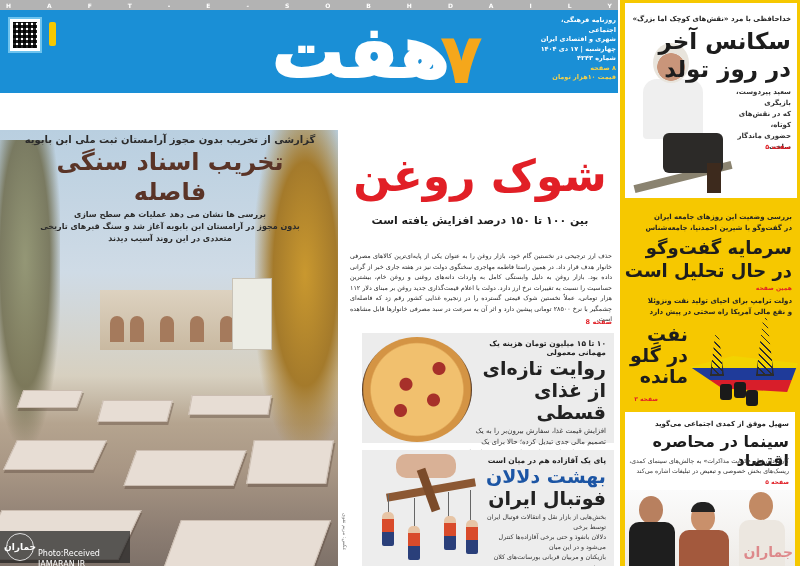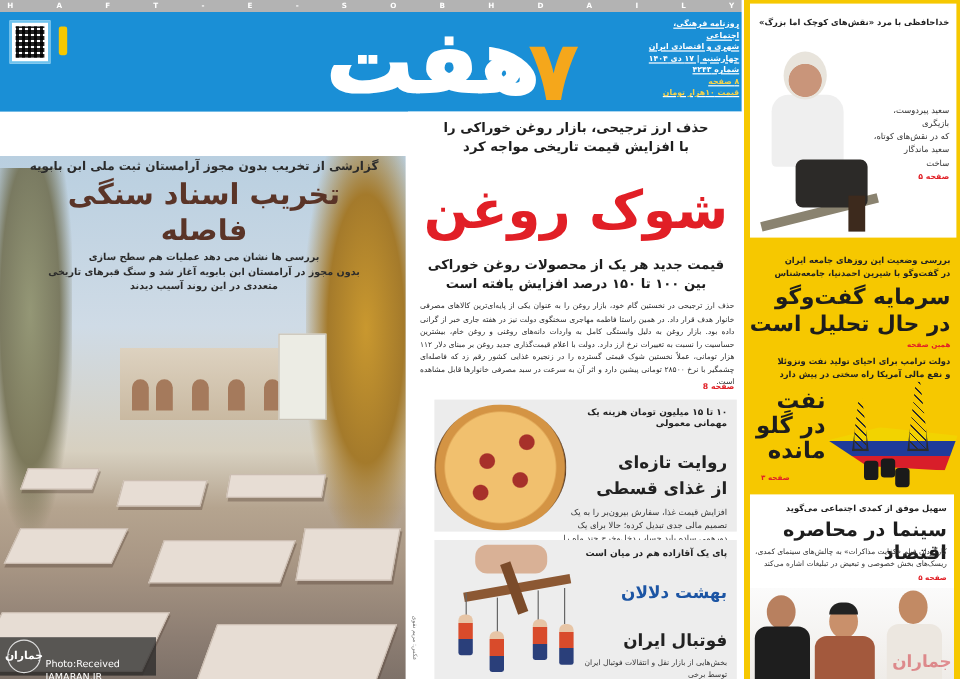--- a/index.html
+++ b/index.html
@@ -20,21 +20,21 @@
   .qr-tag { position: absolute; left: 49px; top: 12px; width: 7px; height: 24px; background: #f6c800; border-radius: 2px; }
   .social { position: absolute; left: 7px; top: 52px; color: #fff; font-size: 8.5px; line-height: 10.5px; }
   .social div { display: flex; align-items: center; gap: 3px; }
   .sico { display: inline-block; width: 7px; height: 7px; border-radius: 50%; background: #f6c800; }
   .sico.sq { border-radius: 1px; }
 
   .logo { position: absolute; left: 150px; top: 6px; width: 300px; height: 80px; }
   .logo-text { position: absolute; left: 0; top: -6px; font-family: "DejaVu Sans", sans-serif; font-weight: bold; font-size: 72px; color: #ffffff; -webkit-text-stroke: 2px #ffffff; letter-spacing: -4px; direction: rtl; }
   .logo-seven { position: absolute; left: 290px; top: 2px; font-weight: bold; font-size: 70px; color: #f5a71b; }
 
-  .issue-info { position: absolute; left: 538px; top: 6px; width: 78px; color: #fff; font-size: 6.5px; line-height: 9.5px; direction: rtl; text-align: right; font-weight: bold; text-decoration: underline; }
+  .issue-info { position: absolute; left: 538px; top: 6px; width: 78px; color: #fff; font-size: 6.5px; line-height: 9.5px; direction: rtl; text-align: right; font-weight: bold; }
   .issue-info .yellow { color: #f6d24a; }
 
   
   .left-col { position: absolute; left: 0; top: 93px; width: 338px; height: 473px; overflow: hidden;
     background: linear-gradient(180deg, #b9cfe0 0%, #cfdbe6 30%, #d7d0c0 52%, #b5a48f 62%, #a89684 72%, #8c7d72 85%, #6f655f 100%); margin-top: 37px; }
   .tree-left { position: absolute; left: -10px; top: 10px; width: 70px; height: 300px; background: radial-gradient(ellipse at 50% 40%, #8a8b62 0%, #6d6a4a 50%, transparent 75%); opacity: .85; }
   .tree-right { position: absolute; left: 255px; top: 0; width: 100px; height: 320px; background: radial-gradient(ellipse at 50% 45%, #c9982f 0%, #a47a2b 45%, transparent 75%); }
   .building { position: absolute; left: 100px; top: 160px; width: 160px; height: 60px; background: linear-gradient(180deg, #ddd2c0, #c9b9a1); }
   .building .arch { position: absolute; bottom: 8px; width: 14px; height: 26px; border-radius: 7px 7px 0 0; background: #a57a5c; }
   .tower { position: absolute; left: 232px; top: 148px; width: 40px; height: 72px; background: #ecece4; border: 1px solid #c8c2b6; }
@@ -63,39 +63,39 @@
   .box1 { top: 240px; height: 110px; }
   .box2 { top: 357px; height: 116px; background: #ededed; }
   .pizza { position: absolute; left: 0; top: 4px; width: 110px; height: 105px; border-radius: 50%;
     background: radial-gradient(circle at 40% 45%, #a7302a 0 6px, transparent 7px),
                 radial-gradient(circle at 65% 60%, #a7302a 0 6px, transparent 7px),
                 radial-gradient(circle at 35% 70%, #a7302a 0 6px, transparent 7px),
                 radial-gradient(circle at 70% 30%, #a7302a 0 6px, transparent 7px),
                 radial-gradient(circle, #f1c06e 0 60%, #d49444 62% 70%, #4d3220 72%); }
   .box-text { position: absolute; right: 8px; direction: rtl; text-align: right; }
   .box-kicker { font-size: 7.5px; font-weight: bold; color: #222; }
-  .box-title { font-size: 14px; font-weight: bold; color: #222; line-height: 22px; margin-top: 18px; }
+  .box-title { font-size: 19px; font-weight: bold; color: #222; line-height: 22px; margin-top: 0; }
   .box-title.blue { color: #1c55a4; }
   .box-body { font-size: 7px; line-height: 11px; color: #333; margin-top: 3px; }
   .box-page { font-size: 6.5px; font-weight: bold; color: #e11f26; margin-top: 3px; }
 
   .puppet { position: absolute; left: 4px; top: 4px; width: 125px; height: 110px; }
   .cross-v { position: absolute; left: 58px; top: 14px; width: 9px; height: 44px; background: #7b4b2a; transform: rotate(-20deg); }
   .cross-h { position: absolute; left: 20px; top: 32px; width: 90px; height: 8px; background: #8c5833; transform: rotate(-10deg); }
   .hand { position: absolute; left: 30px; top: 0; width: 60px; height: 24px; background: #d9b196; border-radius: 10px; }
   .player { position: absolute; width: 12px; height: 34px; border-radius: 5px 5px 2px 2px; background: linear-gradient(180deg, #e7c5a6 0 20%, #d94b2b 20% 60%, #2a3f7a 60%); }
   .string { position: absolute; width: 1px; background: #666; }
   .vert-credit { position: absolute; left: 2px; top: 420px; font-size: 5px; color: #777; writing-mode: vertical-rl; }
 
   
   .right-col { position: absolute; left: 620px; top: 0; width: 180px; height: 566px; background: #f6c800; }
   .right-white { position: absolute; left: 5px; top: 3px; width: 172px; height: 195px; background: #ffffff; }
   .r1-kicker { position: absolute; right: 6px; top: 12px; direction: rtl; text-align: right; font-size: 7px; font-weight: bold; color: #222; }
   .r1-title { position: absolute; right: 6px; top: 24px; direction: rtl; text-align: right; font-size: 23px; font-weight: bold; line-height: 28px; color: #1d1d1d; }
-  .r1-body { position: absolute; right: 6px; top: 84px; width: 70px; direction: rtl; text-align: right; font-size: 7px; font-weight: normal; line-height: 11px; color: #333; }
+  .r1-body { position: absolute; right: 6px; top: 84px; width: 70px; direction: rtl; text-align: right; font-size: 7px; font-weight: bold; line-height: 11px; color: #333; }
   .r1-page { position: absolute; right: 6px; top: 140px; direction: rtl; font-size: 6.5px; font-weight: bold; color: #e11f26; }
   .man { position: absolute; left: 8px; top: 40px; width: 90px; height: 160px; }
   .man .head { position: absolute; left: 20px; top: 0; width: 36px; height: 40px; border-radius: 50%; background: radial-gradient(circle at 50% 60%, #c9957a 0 45%, #e8e4dc 47%); }
   .man .shirt { position: absolute; left: 10px; top: 36px; width: 60px; height: 60px; background: #efefef; border-radius: 14px 14px 4px 4px; }
   .man .pants { position: absolute; left: 30px; top: 90px; width: 60px; height: 40px; background: #2c2a28; border-radius: 6px; }
   .man .boot { position: absolute; left: 74px; top: 120px; width: 14px; height: 30px; background: #3d2a1d; }
   .bench { position: absolute; left: 0px; top: 130px; width: 100px; height: 8px; background: #8a8370; transform: rotate(-14deg); }
 
   .r2-kicker { position: absolute; right: 8px; top: 212px; direction: rtl; font-size: 7px; font-weight: bold; line-height: 11px; color: #222; }
   .r2-title { position: absolute; right: 8px; top: 236px; direction: rtl; text-align: right; font-size: 18px; font-weight: bold; line-height: 23px; color: #1d1d1d; }
@@ -198,27 +198,22 @@
 
   <div class="photo-credit">
     <div class="pc-logo">جماران</div>
     <div class="pc-text">
       <div>Photo:Received</div>
       <div>JAMARAN.IR</div>
     </div>
   </div>
 
   <div class="center-col">
-    <div class="lead-kicker">
-      <div>حذف ارز ترجیحی، بازار روغن خوراکی را</div>
-      <div>با افزایش قیمت تاریخی مواجه کرد</div>
-    </div>
     <div class="lead-title">شوک روغن</div>
     <div class="lead-sub">
-      <div>قیمت جدید هر یک از محصولات روغن خوراکی</div>
       <div>بین ۱۰۰ تا ۱۵۰ درصد افزایش یافته است</div>
     </div>
     <div class="lead-body">حذف ارز ترجیحی در نخستین گام خود، بازار روغن را به عنوان یکی از پایه‌ای‌ترین کالاهای مصرفی خانوار هدف قرار داد. در همین راستا فاطمه مهاجری سخنگوی دولت نیز در هفته جاری خبر از گرانی داده بود. بازار روغن به دلیل وابستگی کامل به واردات دانه‌های روغنی و روغن خام، بیشترین حساسیت را نسبت به تغییرات نرخ ارز دارد. دولت با اعلام قیمت‌گذاری جدید روغن بر مبنای دلار ۱۱۲ هزار تومانی، عملاً نخستین شوک قیمتی گسترده را در زنجیره غذایی کشور رقم زد که فاصله‌ای چشمگیر با نرخ ۲۸۵۰۰ تومانی پیشین دارد و اثر آن به سرعت در سبد مصرفی خانوارها قابل مشاهده است.</div>
     <div class="lead-page">صفحه 8</div>
 
     <div class="box box1">
       <div class="pizza"></div>
       <div class="box-text" style="top:6px;width:138px;">
         <div class="box-kicker">۱۰ تا ۱۵ میلیون تومان هزینه یک مهمانی معمولی</div>
         <div class="box-title">
@@ -266,24 +261,28 @@
   <div class="right-col">
     <div class="right-white">
       <div class="man">
         <div class="bench"></div>
         <div class="shirt"></div>
         <div class="pants"></div>
         <div class="boot"></div>
         <div class="head"></div>
       </div>
       <div class="r1-kicker">خداحافظی با مرد «نقش‌های کوچک اما بزرگ»</div>
+      <div class="r1-title">
+        <div>سکانس آخر</div>
+        <div>در روز تولد</div>
+      </div>
       <div class="r1-body">
         <div>سعید پیردوست، بازیگری</div>
         <div>که در نقش‌های کوتاه،</div>
-        <div>سعید ماندگار</div>
+        <div>حضوری ماندگار</div>
         <div>ساخت</div>
       </div>
       <div class="r1-page">صفحه ۵</div>
     </div>
 
     <div class="r2-kicker">
       <div>بررسی وضعیت این روزهای جامعه ایران</div>
       <div>در گفت‌وگو با شیرین احمدنیا، جامعه‌شناس</div>
     </div>
     <div class="r2-title">

